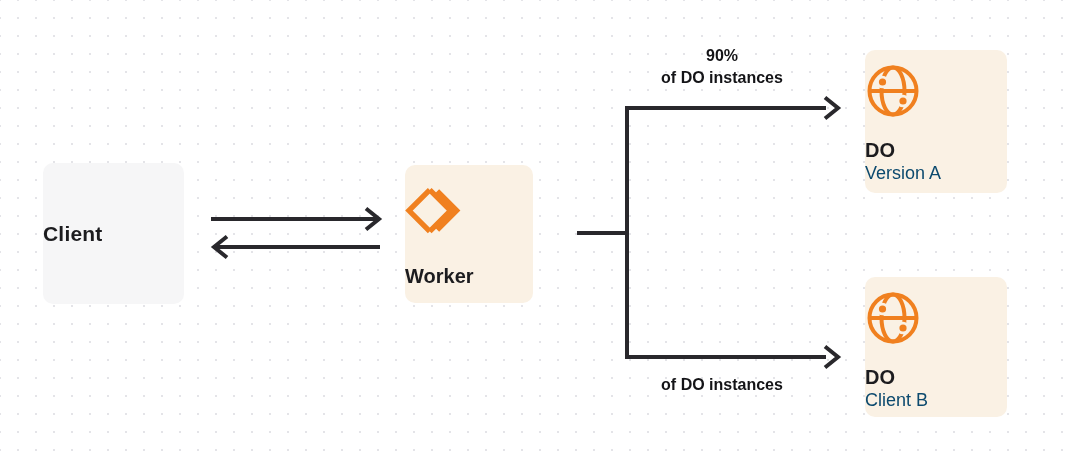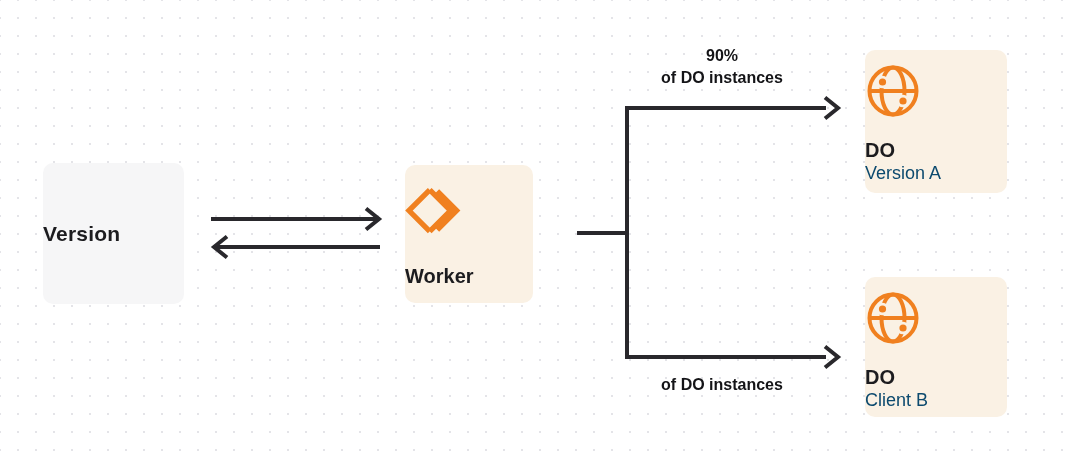--- a/index.html
+++ b/index.html
@@ -89,21 +89,21 @@
 
   <div class="branch-label branch-label-top">
     <div>90%</div>
     <div>of DO instances</div>
   </div>
   <div class="branch-label branch-label-bottom">
     <div>of DO instances</div>
   </div>
 
   <div class="node node-client">
-    <span class="client-label">Version</span>
+    <span class="client-label">Client</span>
   </div>
 
   <div class="node node-worker">
     <svg class="icon-box" width="57" height="51" viewBox="0 0 60 54" fill="none" stroke="#F0801F" stroke-width="5.6" stroke-linejoin="miter" stroke-linecap="butt">
       <polyline points="26,4 4,26 26,48"></polyline>
       <polyline points="26,4 48,26 26,48"></polyline>
       <polyline points="34,5.5 54.5,26 34,46.5"></polyline>
     </svg>
     <span class="worker-label">Worker</span>
   </div>

